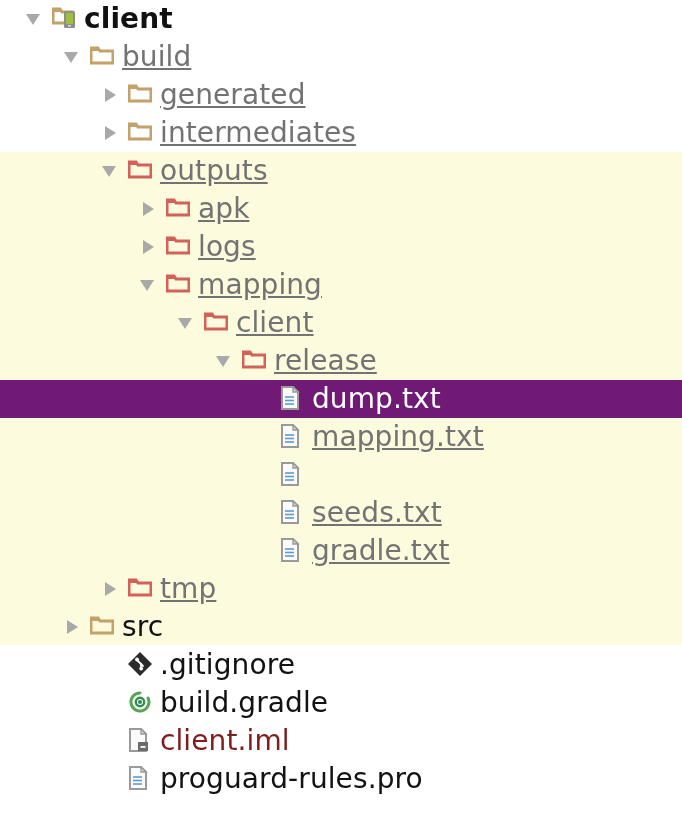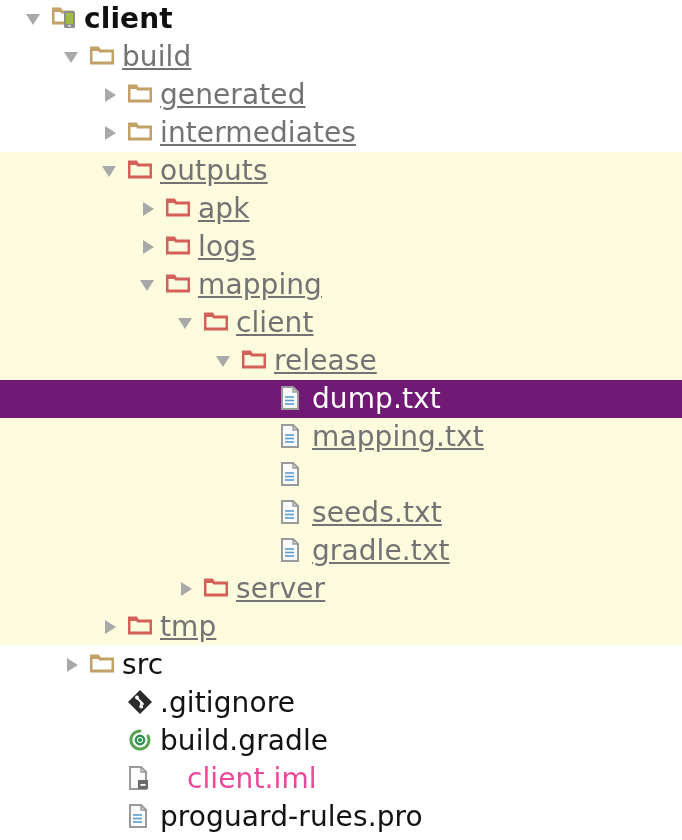--- a/index.html
+++ b/index.html
@@ -83,21 +83,21 @@
   }
 
   .label {
     font-size: 28px;
     line-height: 26px;
     letter-spacing: 0.1px;
   }
   .label.grey   { color: #737373; text-decoration: underline; }
   .label.black  { color: #121212; font-weight: 400; }
   .label.bold   { color: #111111; font-weight: 700; }
-  .label.dimgrey{ color: #ec4899; margin-left: 27px; }
+  .label.dimgrey{ color: #7f1d1d; }
   .label.white  { color: #ffffff; }
 
   svg { display: block; }
 </style>
 </head>
 <body>
 
 <div id="tree">
     <div class="highlight-band" style="top: 152px; height: 493px; background: rgb(252, 251, 221);"></div>
     <div class="row">
@@ -271,30 +271,20 @@
           <g stroke="#5a9bd4" stroke-width="1.6">
             <line x1="5" y1="11" x2="14" y2="11"></line>
             <line x1="5" y1="14.5" x2="14" y2="14.5"></line>
             <line x1="5" y1="18" x2="14" y2="18"></line>
           </g>
         </svg>
       </span>
       <span class="label grey">gradle.txt</span>
     </div>
     <div class="row">
-      <span class="arrow collapsed" style="margin-left: 176px;"></span>
-      <span class="icon">
-        <svg width="24" height="22" viewBox="0 0 24 22">
-          <path d="M1 4 h7 l2 3 h13 v12 h-22 z" fill="none" stroke="#d4605a" stroke-width="3"></path>
-          <path d="M1 4 h7 l2 3 h-9 z" fill="#d4605a"></path>
-        </svg>
-      </span>
-      <span class="label grey">server</span>
-    </div>
-    <div class="row">
       <span class="arrow collapsed" style="margin-left: 100px;"></span>
       <span class="icon">
         <svg width="24" height="22" viewBox="0 0 24 22">
           <path d="M1 4 h7 l2 3 h13 v12 h-22 z" fill="none" stroke="#d4605a" stroke-width="3"></path>
           <path d="M1 4 h7 l2 3 h-9 z" fill="#d4605a"></path>
         </svg>
       </span>
       <span class="label grey">tmp</span>
     </div>
     <div class="row">

